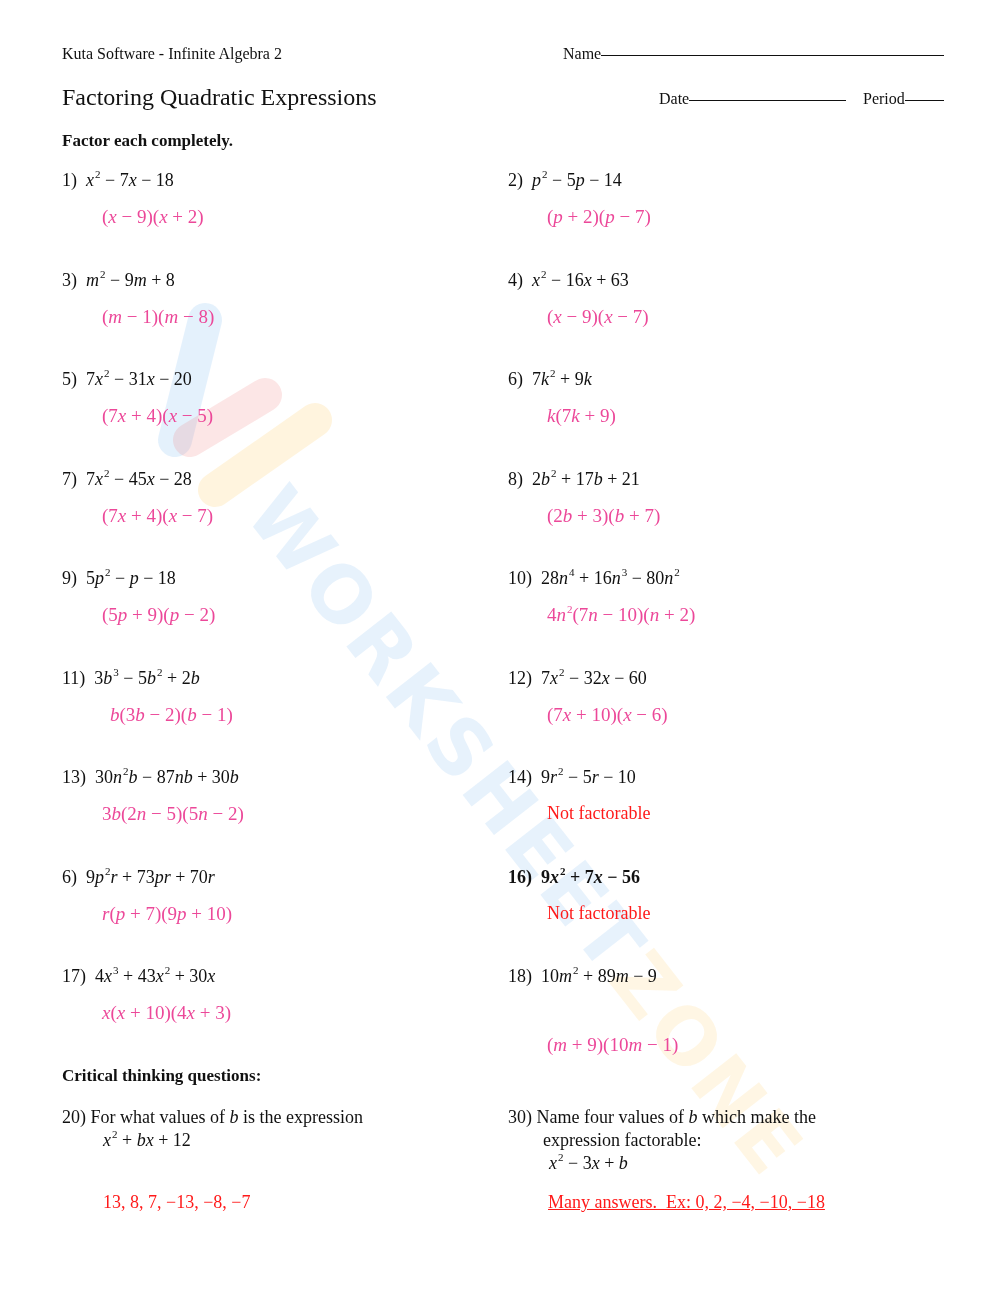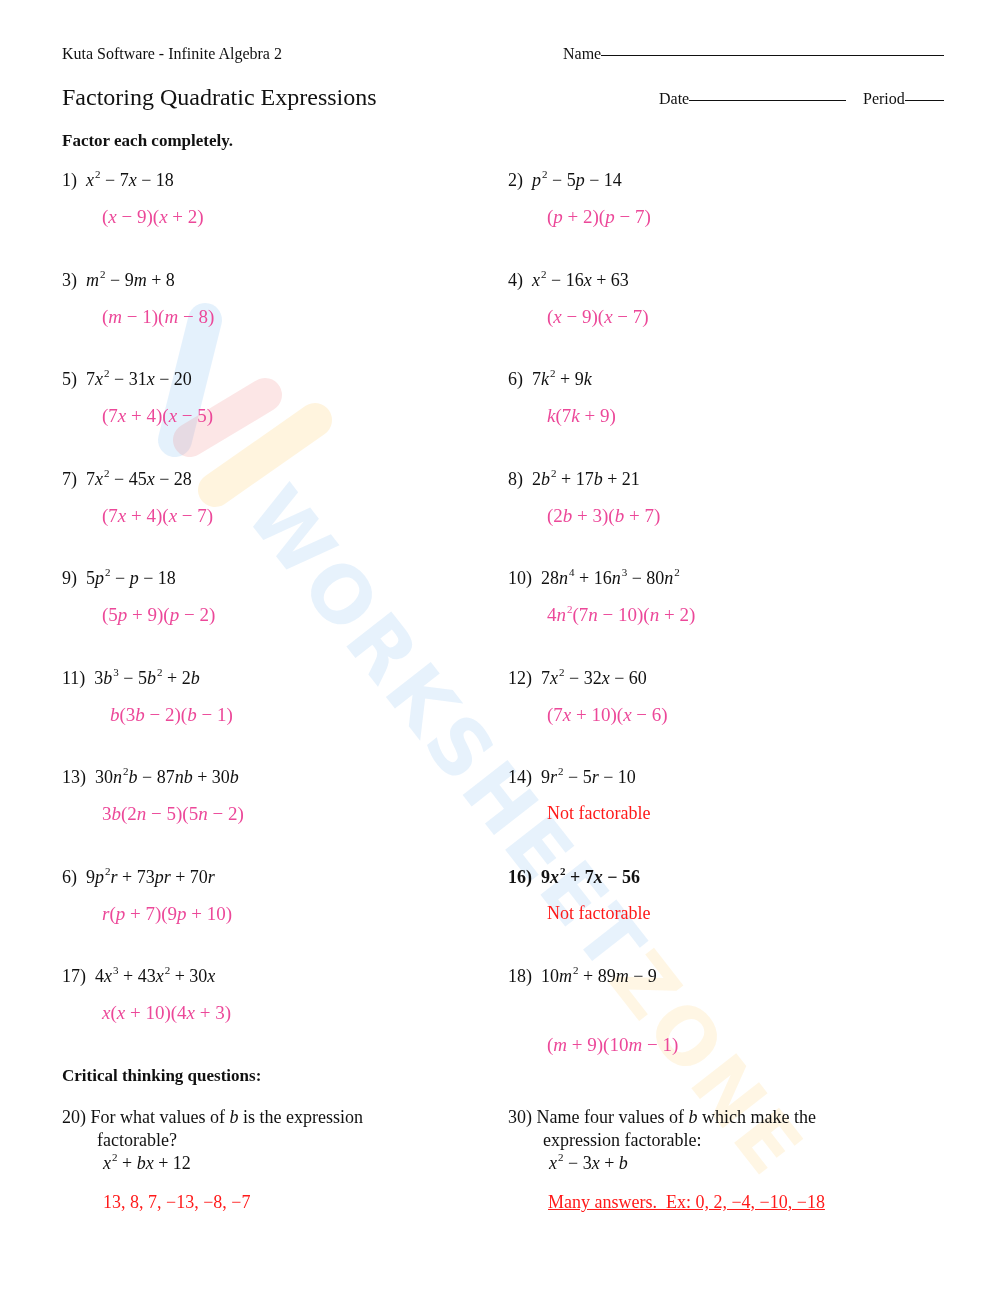--- a/index.html
+++ b/index.html
@@ -87,21 +87,20 @@
     <div class="abs prob" style="left: 62px; top: 966px;"><span class="num">17)</span><span class="expr">4<i>x</i><sup>3</sup> + 43<i>x</i><sup>2</sup> + 30<i>x</i></span></div>
     <div class="abs ans" style="left: 102px; top: 1002px;"><i>x</i>(<i>x</i> + 10)(4<i>x</i> + 3)</div>
     <div class="abs prob" style="left: 508px; top: 966px;"><span class="num">18)</span><span class="expr">10<i>m</i><sup>2</sup> + 89<i>m</i> − 9</span></div>
     <div class="abs ans" style="left: 547px; top: 1034px;">(<i>m</i> + 9)(10<i>m</i> − 1)</div>
   </div>
 
 <div class="abs bold" style="left:62px;top:1066px;">Critical thinking questions:</div>
 
 <div class="abs cq" style="left:62px;top:1106px;">
   <div><span>20)</span> <span>For what values of <i>b</i> is the expression</span></div>
-  <div style="margin-left:35px;">factorable?</div>
   <div style="margin-left:41px;"><i>x</i><sup>2</sup> + <i>bx</i> + 12</div>
 </div>
 <div class="abs ans-text" style="left:103px;top:1192px;">13, 8, 7, −13, −8, −7</div>
 
 <div class="abs cq" style="left:508px;top:1106px;">
   <div><span>30)</span> <span>Name four values of <i>b</i> which make the</span></div>
   <div style="margin-left:35px;">expression factorable:</div>
   <div style="margin-left:41px;"><i>x</i><sup>2</sup> − 3<i>x</i> + <i>b</i></div>
 </div>
 <div class="abs ans-text" style="left:548px;top:1192px;white-space:pre;text-decoration:underline;">Many answers.  Ex: 0, 2, −4, −10, −18</div>

